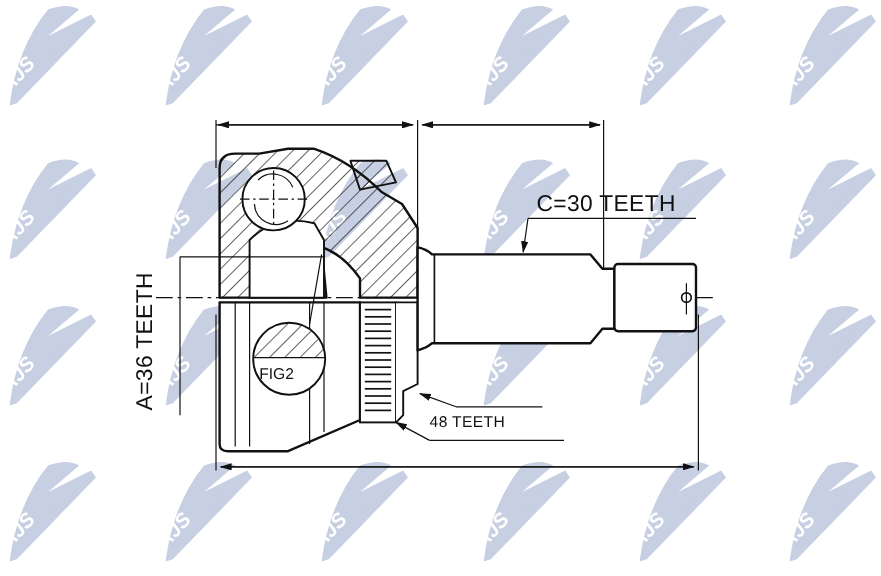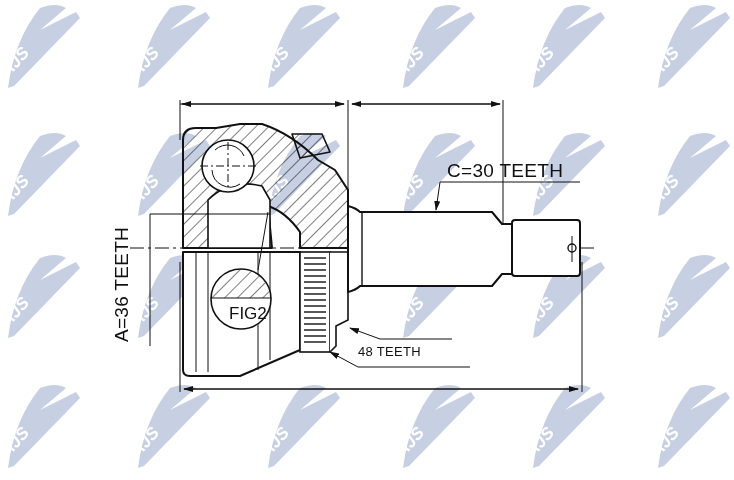--- a/index.html
+++ b/index.html
@@ -3,21 +3,21 @@
   <meta charset="utf-8">
   <style>
     html, body { margin: 0; padding: 0; background: #ffffff; }
     body { width: 734px; height: 480px; overflow: hidden; position: relative; font-family: "Liberation Sans", sans-serif; }
     #canvas { position: absolute; left: 0; top: 0; width: 734px; height: 480px; }
     .wm { position: absolute; width: 90px; height: 90px; pointer-events: none; }
     .lbl { position: absolute; color: #111; font-family: "Liberation Sans", sans-serif; white-space: nowrap; line-height: 1; }
     .lbl-c { left: 447px; top: 161px; font-size: 19px; letter-spacing: 0.3px; }
     .lbl-48 { left: 358px; top: 345px; font-size: 13px; letter-spacing: 0.3px; }
     .lbl-a { left: 112px; top: 342px; font-size: 19px; transform: rotate(-90deg); transform-origin: 0 0; letter-spacing: 0.3px; }
-    .lbl-fig { left: 229px; top: 305px; font-size: 17px; }
+    .lbl-fig { left: 216px; top: 305px; font-size: 13px; }
     svg text { font-family: "Liberation Sans", sans-serif; }
   </style>
 </head>
 <body>
 
 <div id="wm-layer">
     <div class="wm" style="left: 0px; top: 0px;"><svg width="90" height="90" viewBox="0 0 90 90">
         <path d="M8,88 Q14,40 40,8 Q56,2 66,8 L40,30 L76,12 L80,18 L14,86 Z" fill="#c7cfe2"></path>
         <text x="8" y="78" transform="rotate(-48 8 78)" font-size="17" font-weight="bold" font-style="italic" fill="#ffffff">AJS</text>
         <text x="44" y="50" transform="rotate(-48 44 50)" font-size="9" font-weight="bold" font-style="italic" fill="#c7cfe2">PARTS</text>

